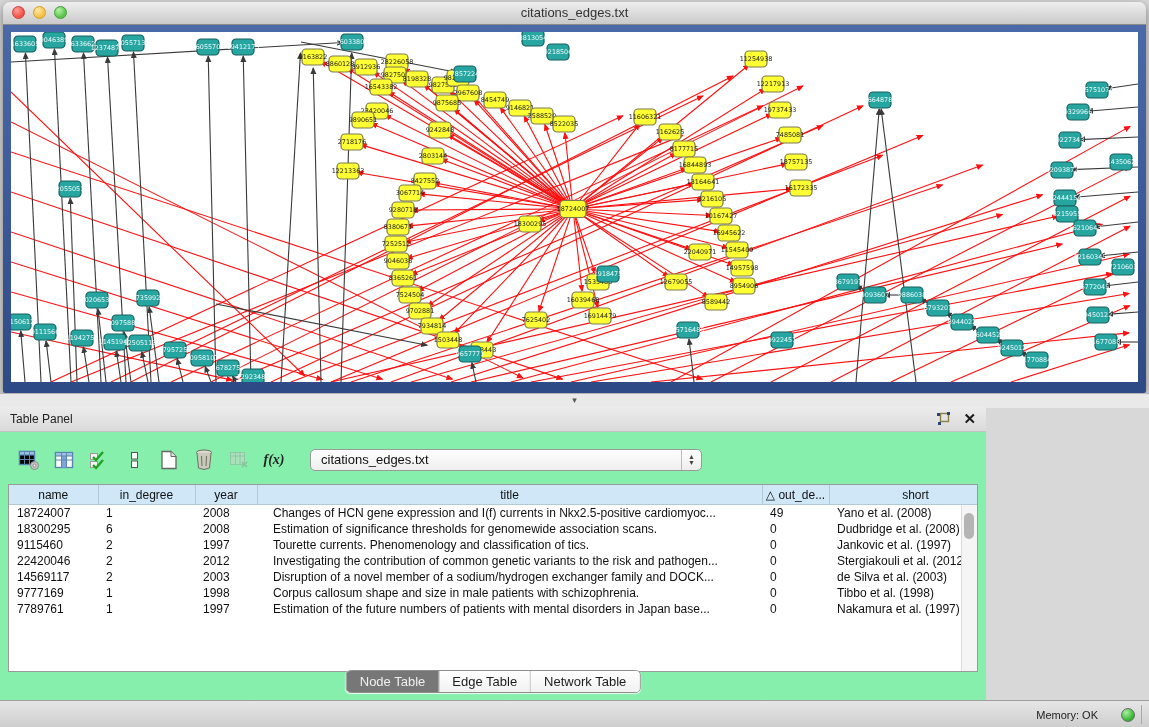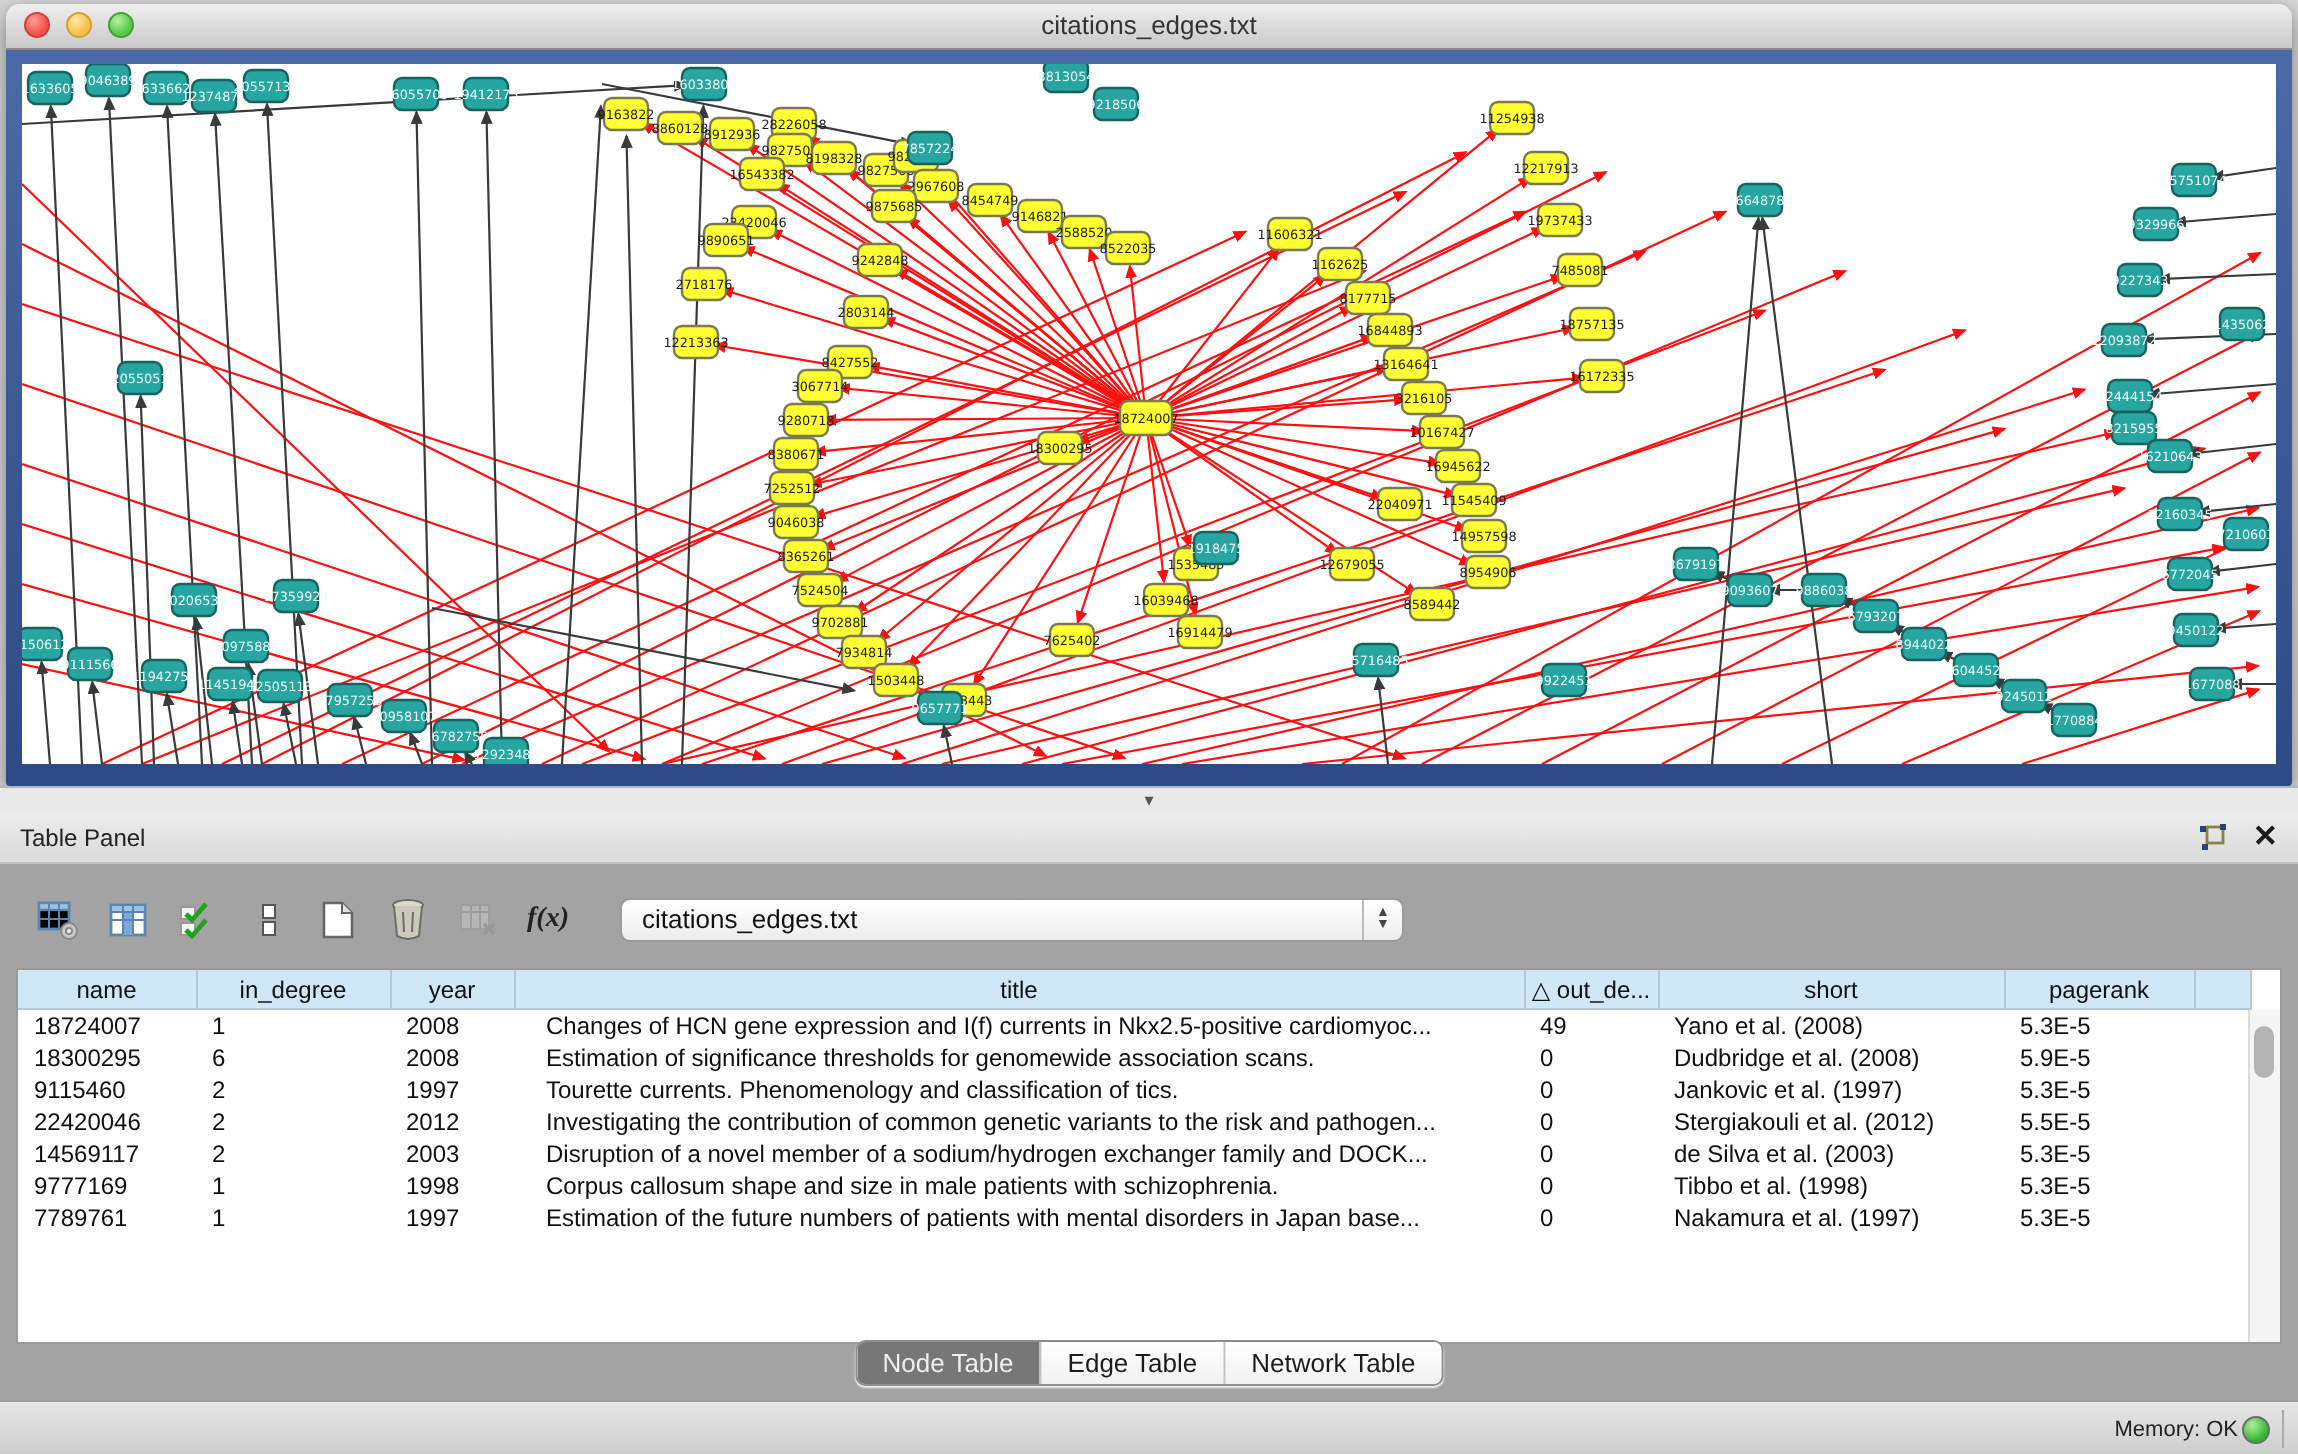--- a/index.html
+++ b/index.html
@@ -26,21 +26,21 @@
   .netcanvas { width:100%; height:100%; background:#ffffff; position:relative; overflow:hidden; }
   .netcanvas svg { position:absolute; left:0; top:0; width:100%; height:100%; }
 
   
   .splitter { position:absolute; top:393px; left:0; width:1149px; height:14px;
     background:#e9e9e9; border-top:1px solid #b5b5b5; }
   .splitter-handle { position:absolute; left:50%; top:2px; transform:translateX(-50%);
     font-size:9px; color:#555; line-height:9px; cursor:row-resize; }
 
   
-  .panel { position:absolute; top:407px; left:0; width:1149px; height:293px; background:#a3a3a3; }
+  .panel { position:absolute; top:407px; left:0; width:986px; height:293px; background:#86efac; }
   .panel-header { height:24px; background:linear-gradient(#ececec,#dadada);
     border-bottom:1px solid #c2c2c2; position:relative; }
   .panel-title { font-size:12px; color:#222; line-height:24px; padding-left:10px; }
   .panel-header-icons { position:absolute; right:10px; top:3px; display:flex; gap:12px; align-items:center; }
   .float-icon svg { display:block; }
   .close-icon { font-size:15px; font-weight:bold; color:#1a1a1a; line-height:18px; cursor:pointer; }
 
   .toolbar { position:absolute; top:36px; left:16px; height:34px; display:flex; align-items:center; gap:9px;justify-content:center; }
   .tool-btn { width:26px; height:26px; display:flex; align-items:center; justify-content:center;
     background:transparent; border:none; padding:0; cursor:pointer; }
@@ -71,21 +71,21 @@
     display:flex; height:21px; border:1px solid #8e8e8e; border-radius:5px; overflow:hidden;
     background:#fbfbfb; box-shadow:0 1px 1px rgba(255,255,255,.8); }
   .tab { padding:0 13px; font-size:13px; line-height:21px; color:#1c1c1c; cursor:pointer;
     border-left:1px solid #c4c4c4; background:linear-gradient(#ffffff,#f1f1f1); }
   .tab:first-child { border-left:none; }
   .tab.active { background:#777777; color:#efefef; border-left-color:#6a6a6a; }
 
   
   .statusbar { position:absolute; top:700px; left:0; width:1149px; height:27px;
     background:linear-gradient(#e6e6e6,#cdcdcd); border-top:1px solid #9d9d9d; }
-  .mem { position:absolute; right:14px; top:0; height:100%; display:flex; align-items:center; gap:2px;
+  .mem { position:absolute; right:14px; top:0; height:100%; display:flex; align-items:center; gap:23px;
     font-size:11px; color:#222; }
   .mem-dot { width:14px; height:14px; border-radius:50%;
     background:radial-gradient(circle at 35% 30%, #a9f0a0, #2fb32c 70%); border:1px solid #6d6d6d;
     box-sizing:border-box; cursor:pointer; }
   .statusbar .right-div { position:absolute; right:7px; top:4px; bottom:4px; width:1px; background:#aaa; }
 </style>
 </head>
 <body>
 
 <div class="window">

